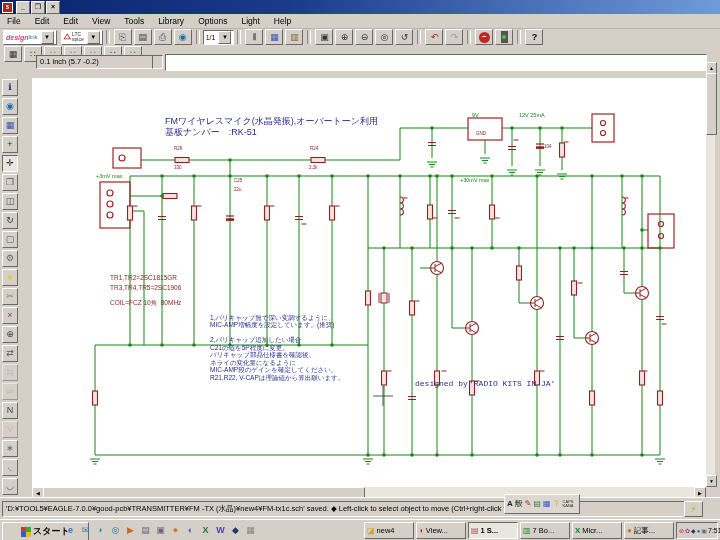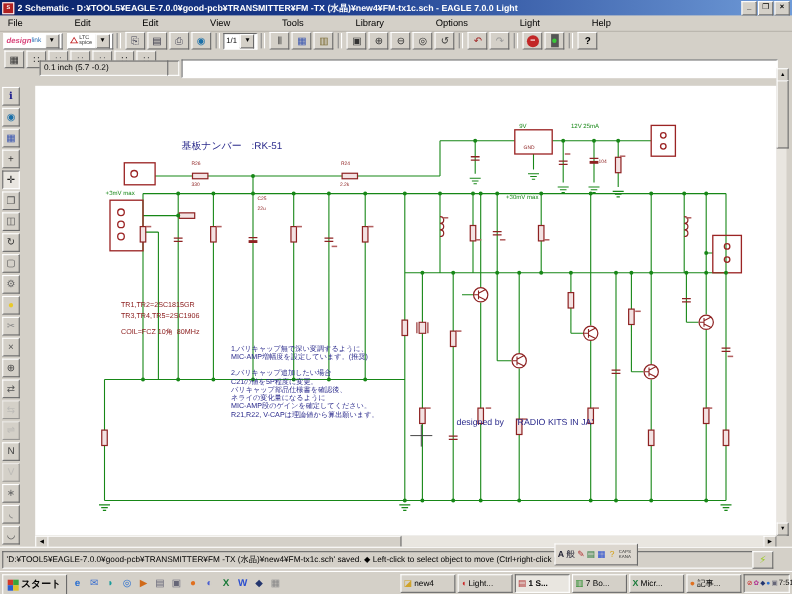--- a/index.html
+++ b/index.html
@@ -13,21 +13,21 @@
   .titlebar{left:0;top:0;width:720px;height:14px;
     background:linear-gradient(90deg,#0a246a,#1a3a8c 40%,#6f9bd8);
     display:flex;align-items:center;color:#fff;font-size:8px;font-weight:bold;}
   .app-ico{width:9px;height:9px;margin:0 3px 0 2px;background:#b02020;border:1px solid #fff;
     color:#fff;font-size:5px;line-height:9px;text-align:center;font-weight:bold;flex:0 0 auto;}
   .titletext{white-space:nowrap;overflow:hidden;flex:1 1 auto;}
   .winbtns{display:flex;gap:1px;margin-right:2px;}
   .winbtn{width:12px;height:11px;font-size:7px;line-height:9px;text-align:center;color:#000;}
   
   .menubar{left:0;top:14px;width:720px;height:14px;display:flex;align-items:center;
-    font-size:8.5px;color:#000;border-bottom:1px solid #b8b4ac;gap:33px;}
+    font-size:8.5px;color:#000;border-bottom:1px solid #b8b4ac;}
   .menuitem{padding:0 7px;}
   
   .toolbar1{left:0;top:28px;width:720px;height:18px;display:flex;align-items:center;padding-left:3px;box-sizing:border-box;}
   .toolbar2{left:0;top:46px;width:720px;height:16px;display:flex;align-items:center;padding-left:3px;box-sizing:border-box;}
   .tbtn{width:16px;height:14px;margin:0 1px;display:flex;align-items:center;justify-content:center;
     font-size:9px;line-height:1;}
   .tsep{width:2px;height:14px;margin:0 3px;border-left:1px solid #8a8a8a;border-right:1px solid #fff;}
   .combo{height:13px;background:#fff;display:flex;align-items:center;font-size:7px;padding:0 2px;}
   .combo .arr{width:11px;height:11px;margin-left:3px;font-size:6px;display:flex;align-items:center;justify-content:center;}
   .dl1{color:#d8447a;font-style:italic;font-weight:bold;font-size:7px;}
@@ -52,61 +52,60 @@
   .ctool.dim{opacity:.55;}
   
   .canvas{left:32px;top:78px;width:674px;height:409px;background:#fff;overflow:hidden;}
   .canvas svg{position:absolute;left:0;top:0;}
   .clabel{position:absolute;white-space:pre;line-height:1.15;}
   .lbl-red{color:#8E2222;font-size:4.5px;}
   .lbl-green{color:#178717;font-size:5.5px;}
   .sch-title{color:#2b2b8c;font-size:9px;white-space:pre;}
   .sch-ann{color:#8E2222;font-size:6.5px;white-space:pre;}
   .sch-notes{color:#2b2b8c;font-size:6.5px;white-space:pre-line;}
-  .sch-designed{color:#2b2b8c;font-size:8px;white-space:pre;}
+  .sch-designed{color:#2b2b8c;font-size:8px;white-space:pre;font-family:Liberation Mono, monospace;}
   
   .vscroll{left:706px;top:62px;width:9px;height:425px;background:#e9e6e0;}
   .hscroll{left:32px;top:487px;width:674px;height:10px;background:#e9e6e0;}
   .scr-btn{position:absolute;background:#d4d0c8;display:flex;align-items:center;justify-content:center;font-size:5px;color:#000;}
   .thumb{position:absolute;background:#d4d0c8;}
   .corner{left:706px;top:487px;width:9px;height:10px;background:#d4d0c8;}
   
   .statusbar{left:0;top:497px;width:720px;height:22px;background:#d4d0c8;border-top:1px solid #fff;}
   .statustext{left:2px;top:3px;width:678px;height:14px;font-size:7.5px;line-height:13px;padding-left:3px;
     white-space:nowrap;overflow:hidden;color:#000;}
   .flash{left:684px;top:3px;width:17px;height:14px;display:flex;align-items:center;justify-content:center;
     color:#9acb1e;font-size:9px;}
   
   .imebar{left:504px;top:494px;width:76px;height:20px;background:#dcd7cf;border:1px solid;
     border-color:#ffffff #6a6a6a #6a6a6a #ffffff;display:flex;align-items:center;padding:0 1px;box-sizing:border-box;}
   .imebar .it{font-size:8px;margin:0 1px;line-height:1;}
   .imecaps{display:flex;flex-direction:column;font-size:4px;line-height:4.5px;color:#333;margin-left:1px;}
   
   .taskbar{left:0;top:519px;width:720px;height:21px;background:#d4d0c8;border-top:1px solid #fff;}
-  .startbtn{left:2px;top:2px;height:17px;display:flex;align-items:center;padding:0 4px;font-size:9px;font-weight:bold;gap:2px;}
+  .startbtn{left:2px;top:2px;height:17px;display:flex;align-items:center;padding:0 18px;font-size:9px;font-weight:bold;gap:2px;}
   .flag{width:10px;height:10px;display:grid;grid-template-columns:5px 5px;grid-template-rows:5px 5px;}
   .flag i:nth-child(1){background:#d03a2b;}.flag i:nth-child(2){background:#3aa53a;}
   .flag i:nth-child(3){background:#2b5fd0;}.flag i:nth-child(4){background:#e0c02a;}
   .ql{left:64px;top:3px;display:flex;gap:2px;}
   .ql .qico{width:13px;height:14px;display:flex;align-items:center;justify-content:center;font-size:9px;line-height:1;}
   .ql .qico.bold{font-weight:bold;font-size:9px;}
   .taskbtns{left:364px;top:2px;display:flex;gap:2px;}
   .taskbtn{width:50px;height:17px;display:flex;align-items:center;gap:2px;padding:0 2px;box-sizing:border-box;font-size:7.5px;white-space:nowrap;overflow:hidden;}
   .taskbtn .tb-ico{font-size:8px;font-weight:bold;flex:0 0 auto;}
   .taskbtn.active{border-color:#6a6a6a #ffffff #ffffff #6a6a6a;background:#e9e6e0;font-weight:bold;}
   .tray{left:676px;top:2px;width:42px;height:17px;display:flex;align-items:center;padding:0 2px;box-sizing:border-box;gap:1px;}
   .tray .tico{font-size:6px;line-height:1;}
   .clock{font-size:7px;margin-left:auto;}
 </style>
 </head>
 <body>
 
 <div class="abs titlebar">
   <span class="app-ico">S</span>
-  <span class="titletext">2 Schematic - D:¥TOOL5¥EAGLE-7.0.0¥good-pcb¥TRANSMITTER¥FM -TX (水晶)¥new4¥FM-tx1c.sch - EAGLE 7.0.0 Light</span>
   <span class="winbtns">
 
   <span class="winbtn raised">_</span>
       <span class="winbtn raised">❐</span>
       <span class="winbtn raised">×</span>
     </span>
 </div>
 
 <div class="abs menubar">
 
@@ -437,20 +436,21 @@
       <use href="#mk" x="632" y="246"></use>
         <use href="#mk" x="357" y="293"></use>
         <use href="#mk" x="385" y="223"></use>
       <use href="#mk" x="412" y="293"></use>
         <use href="#mk" x="548" y="205"></use>
     </g>
 
     <path d="M341,318 H361 M351,308 V328" stroke="#444" stroke-width="0.9" fill="none"></path>
   </svg>
 
+  <div class="clabel sch-title" style="left:133px;top:38px;">FMワイヤレスマイク(水晶発振),オーバートーン利用</div>
   <div class="clabel sch-title" style="left:133px;top:49px;">基板ナンバー　:RK-51</div>
   <div class="clabel sch-ann" style="left:78px;top:196px;">TR1,TR2=2SC1815GR</div>
   <div class="clabel sch-ann" style="left:78px;top:206px;">TR3,TR4,TR5=2SC1906</div>
   <div class="clabel sch-ann" style="left:78px;top:221px;">COIL=FCZ 10角  80MHz</div>
   <div class="clabel sch-notes" style="left:178px;top:236px;width:180px;">1,バリキャップ無で深い変調するように、
 MIC-AMP増幅度を設定しています。(推奨)
 
 2,バリキャップ追加したい場合
 C21の値を5P程度に変更。
 バリキャップ部品仕様書を確認後、
@@ -539,21 +539,21 @@
       <span class="qico" style="color: rgb(136, 136, 136);">▦</span>
     </span>
   <span class="abs taskbtns">
 
   <span class="taskbtn raised">
         <span class="tb-ico" style="color: rgb(208, 163, 42);">◪</span>
         <span>new4</span>
       </span>
       <span class="taskbtn raised">
         <span class="tb-ico" style="color: rgb(204, 34, 34);">◖</span>
-        <span>Light...</span>
+        <span>View...</span>
       </span>
       <span class="taskbtn raised active">
         <span class="tb-ico" style="color: rgb(176, 48, 48);">▤</span>
         <span>1 S...</span>
       </span>
       <span class="taskbtn raised">
         <span class="tb-ico" style="color: rgb(42, 140, 42);">▥</span>
         <span>7 Bo...</span>
       </span>
       <span class="taskbtn raised">

